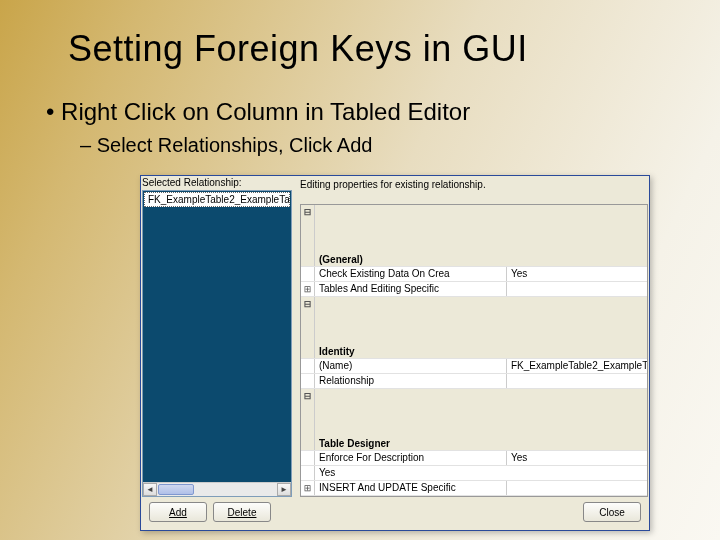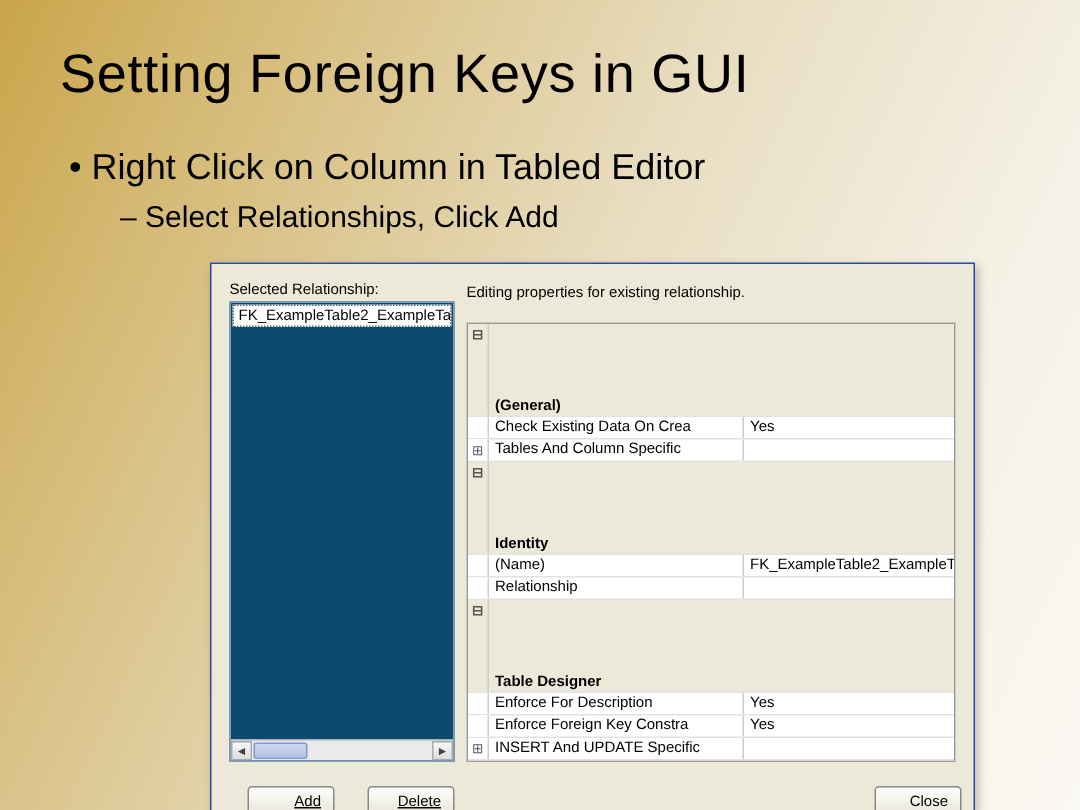--- a/index.html
+++ b/index.html
@@ -3,21 +3,21 @@
 <meta charset="utf-8">
 <style>
   * { box-sizing: border-box; margin: 0; padding: 0; }
   html, body { width: 720px; height: 540px; }
   body {
     background: linear-gradient(115deg, #c9a54a 0%, #d4b871 15%, #e8ddc0 50%, #f5f2e8 80%, #faf8f2 100%);
     font-family: Arial, sans-serif;
     overflow: hidden;
   }
   .slide { padding: 28px 40px 0 40px; }
-  .title { font-size: 36px; font-weight: 400; color: #000; margin: 0 0 28px 0; letter-spacing: 0.5px; }
+  .title { font-size: 36px; font-weight: 400; color: #000; margin: 0 0 28px 28px; letter-spacing: 0.5px; }
   .bullet1 { font-size: 24px; color: #000; margin: 0 0 8px 6px; }
   .bullet1::before { content: "• "; }
   .bullet2 { font-size: 20px; color: #000; margin: 0 0 18px 40px; }
   .bullet2::before { content: "– "; }
 
   .dialog {
     width: 510px;
     margin: 0 0 0 100px;
     border: 1px solid #2a4a9a;
     background: #ece9d8;
@@ -40,21 +40,21 @@
     width: 18px; height: 17px;
     margin-left: 2px;
     border: 1px solid #fff;
     border-radius: 3px;
     display: flex; align-items: center; justify-content: center;
     color: #fff; font-weight: bold; font-size: 11px;
   }
   .tbtn.close { background: linear-gradient(to bottom, #f08070, #d04028); }
   .tbtn.help { background: linear-gradient(to bottom, #5a86e8, #2a52c0); }
 
-  .dlg-body { display: flex; padding: 12px; gap: 8px; }
+  .dlg-body { display: flex; padding: 1px; gap: 8px; }
   .left-col { width: 150px; display: flex; flex-direction: column; }
   .left-label { font-size: 10px; margin-bottom: 2px; color: #000; }
   .listbox {
     flex: 1;
     min-height: 170px;
     background: #0c4a6e;
     border: 1px solid #7f9db9;
     overflow: hidden;
     position: relative;
   }
@@ -115,23 +115,22 @@
 
   .btn-row { padding: 4px 8px 8px 8px; display: flex; gap: 6px; }
   .btn-row .spacer { flex: 1; }
   .btn {
     min-width: 58px; height: 20px;
     background: linear-gradient(#fdfdfb,#e9e7da);
     border: 1px solid #888;
     border-radius: 3px;
     font-size: 10px;
     font-family: Tahoma, sans-serif;
-    display: inline-flex; align-items: center; justify-content: flex-end;
+    display: inline-flex; align-items: center; justify-content: center;
     padding: 0 8px;
-    margin-left: 16px;
   }
   .und { text-decoration: underline; }
 </style>
 </head>
 <body>
 
 <div class="slide">
   <h1 class="title">Setting Foreign Keys in GUI</h1>
   <div class="bullet1">Right Click on Column in Tabled Editor</div>
   <div class="bullet2">Select Relationships, Click Add</div>
@@ -160,21 +159,21 @@
             <div class="pg-exp">⊟</div>
             <div class="pg-name">(General)</div>
           </div>
           <div class="pg-row child">
             <div class="pg-exp"></div>
             <div class="pg-name">Check Existing Data On Crea</div>
             <div class="pg-val">Yes</div>
           </div>
           <div class="pg-row child">
             <div class="pg-exp">⊞</div>
-            <div class="pg-name">Tables And Column Specific</div>
+            <div class="pg-name">Tables And Editing Specific</div>
             <div class="pg-val"></div>
           </div>
 
           <div class="pg-row cat">
             <div class="pg-exp">⊟</div>
             <div class="pg-name">Identity</div>
           </div>
           <div class="pg-row child">
             <div class="pg-exp"></div>
             <div class="pg-name">(Name)</div>
@@ -190,21 +189,20 @@
             <div class="pg-exp">⊟</div>
             <div class="pg-name">Table Designer</div>
           </div>
           <div class="pg-row child">
             <div class="pg-exp"></div>
             <div class="pg-name">Enforce For Description</div>
             <div class="pg-val">Yes</div>
           </div>
           <div class="pg-row child">
             <div class="pg-exp"></div>
-            <div class="pg-name">Enforce Foreign Key Constra</div>
             <div class="pg-val">Yes</div>
           </div>
           <div class="pg-row child">
             <div class="pg-exp">⊞</div>
             <div class="pg-name">INSERT And UPDATE Specific</div>
             <div class="pg-val"></div>
           </div>
 
         </div>
       </div>

